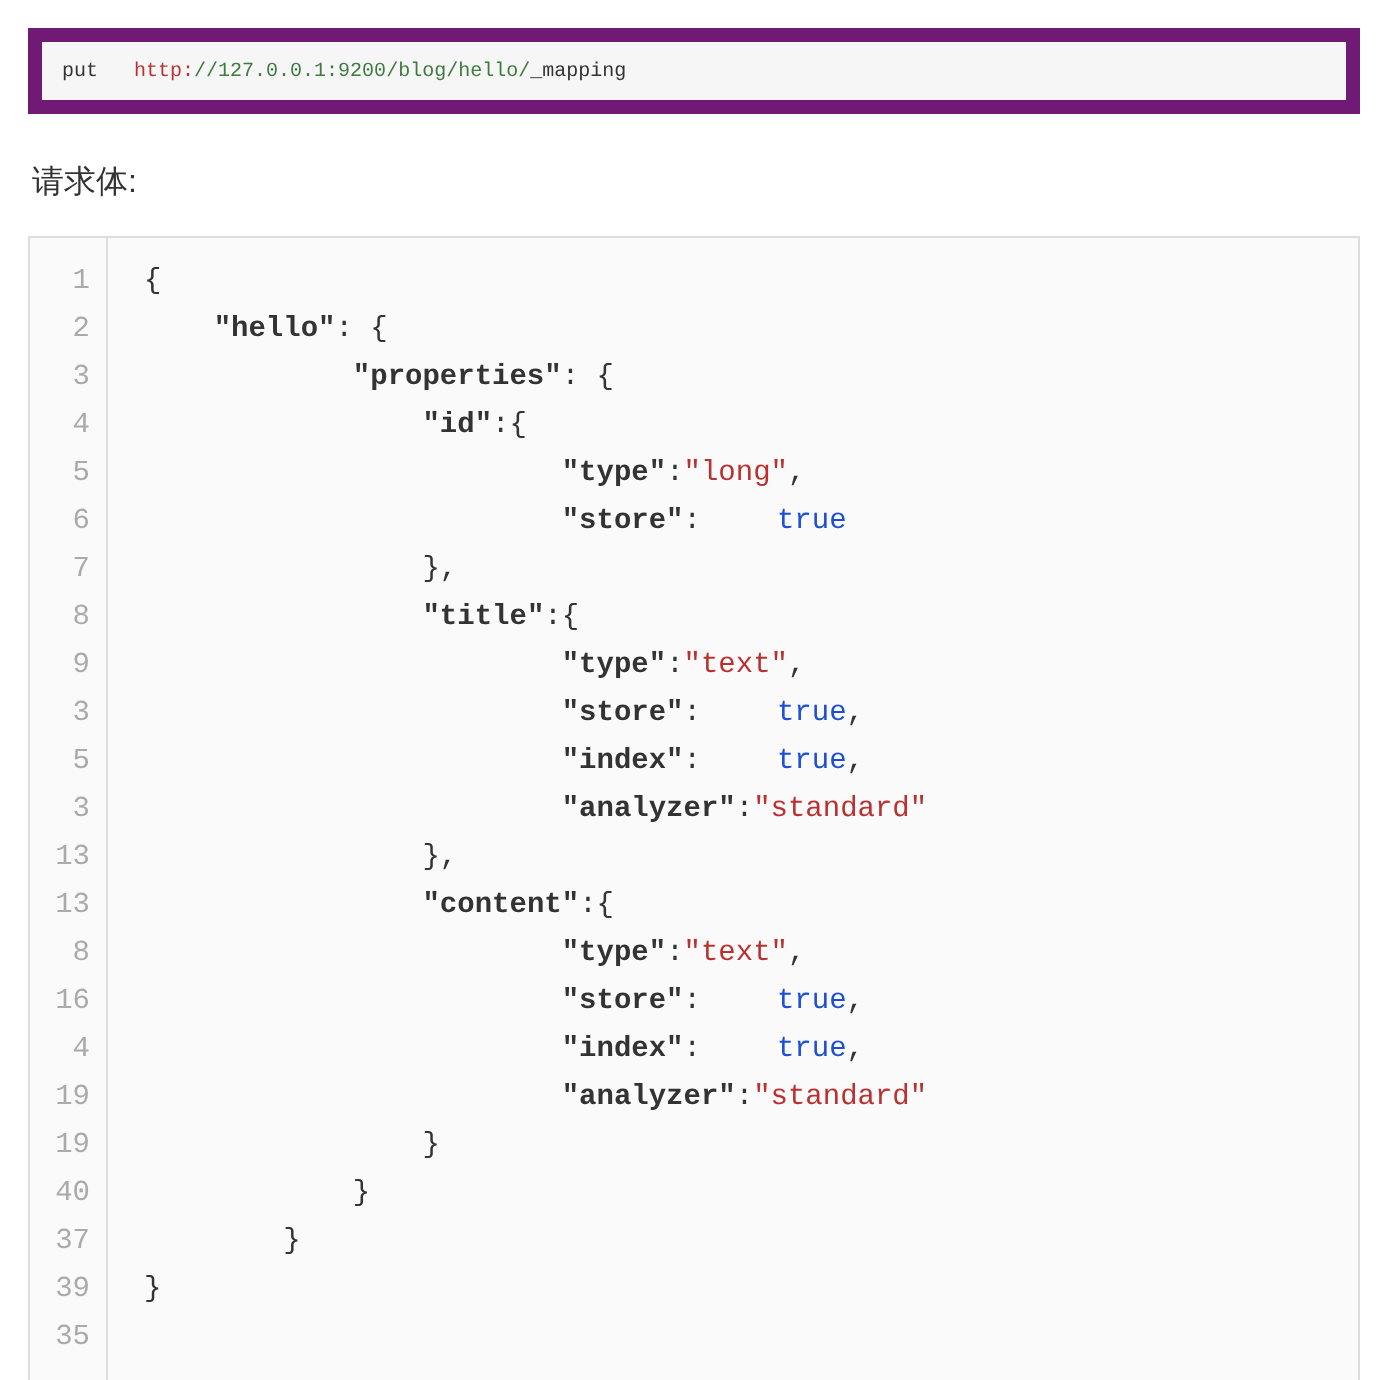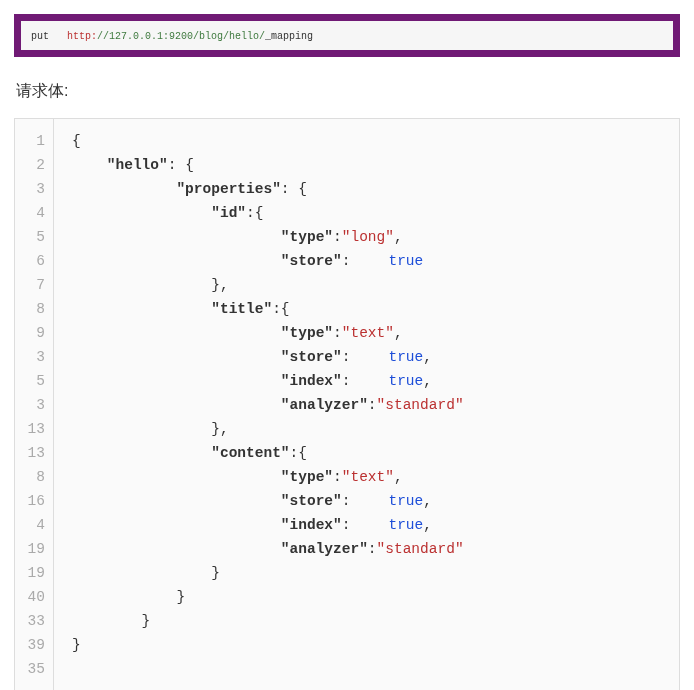--- a/index.html
+++ b/index.html
@@ -84,18 +84,18 @@
       <div>5</div>
       <div>3</div>
       <div>13</div>
       <div>13</div>
       <div>8</div>
       <div>16</div>
       <div>4</div>
       <div>19</div>
       <div>19</div>
       <div>40</div>
-      <div>33</div>
+      <div>37</div>
       <div>39</div>
       <div>35</div>
     </div>
   <div class="code" id="code"><div><span class="p">{</span></div><div><span class="p">    </span><span class="k">"hello"</span><span class="p">: {</span></div><div><span class="p">            </span><span class="k">"properties"</span><span class="p">: {</span></div><div><span class="p">                </span><span class="k">"id"</span><span class="p">:{</span></div><div><span class="p">                        </span><span class="k">"type"</span><span class="p">:</span><span class="s">"long"</span><span class="p">,</span></div><div><span class="p">                        </span><span class="k">"store"</span><span class="p">:</span><span class="b">true</span></div><div><span class="p">                },</span></div><div><span class="p">                </span><span class="k">"title"</span><span class="p">:{</span></div><div><span class="p">                        </span><span class="k">"type"</span><span class="p">:</span><span class="s">"text"</span><span class="p">,</span></div><div><span class="p">                        </span><span class="k">"store"</span><span class="p">:</span><span class="b">true</span><span class="p">,</span></div><div><span class="p">                        </span><span class="k">"index"</span><span class="p">:</span><span class="b">true</span><span class="p">,</span></div><div><span class="p">                        </span><span class="k">"analyzer"</span><span class="p">:</span><span class="s">"standard"</span></div><div><span class="p">                },</span></div><div><span class="p">                </span><span class="k">"content"</span><span class="p">:{</span></div><div><span class="p">                        </span><span class="k">"type"</span><span class="p">:</span><span class="s">"text"</span><span class="p">,</span></div><div><span class="p">                        </span><span class="k">"store"</span><span class="p">:</span><span class="b">true</span><span class="p">,</span></div><div><span class="p">                        </span><span class="k">"index"</span><span class="p">:</span><span class="b">true</span><span class="p">,</span></div><div><span class="p">                        </span><span class="k">"analyzer"</span><span class="p">:</span><span class="s">"standard"</span></div><div><span class="p">                }</span></div><div><span class="p">            }</span></div><div><span class="p">        }</span></div><div><span class="p">}</span></div><div>&nbsp;</div></div>
 </div>
 
 </body></html>

